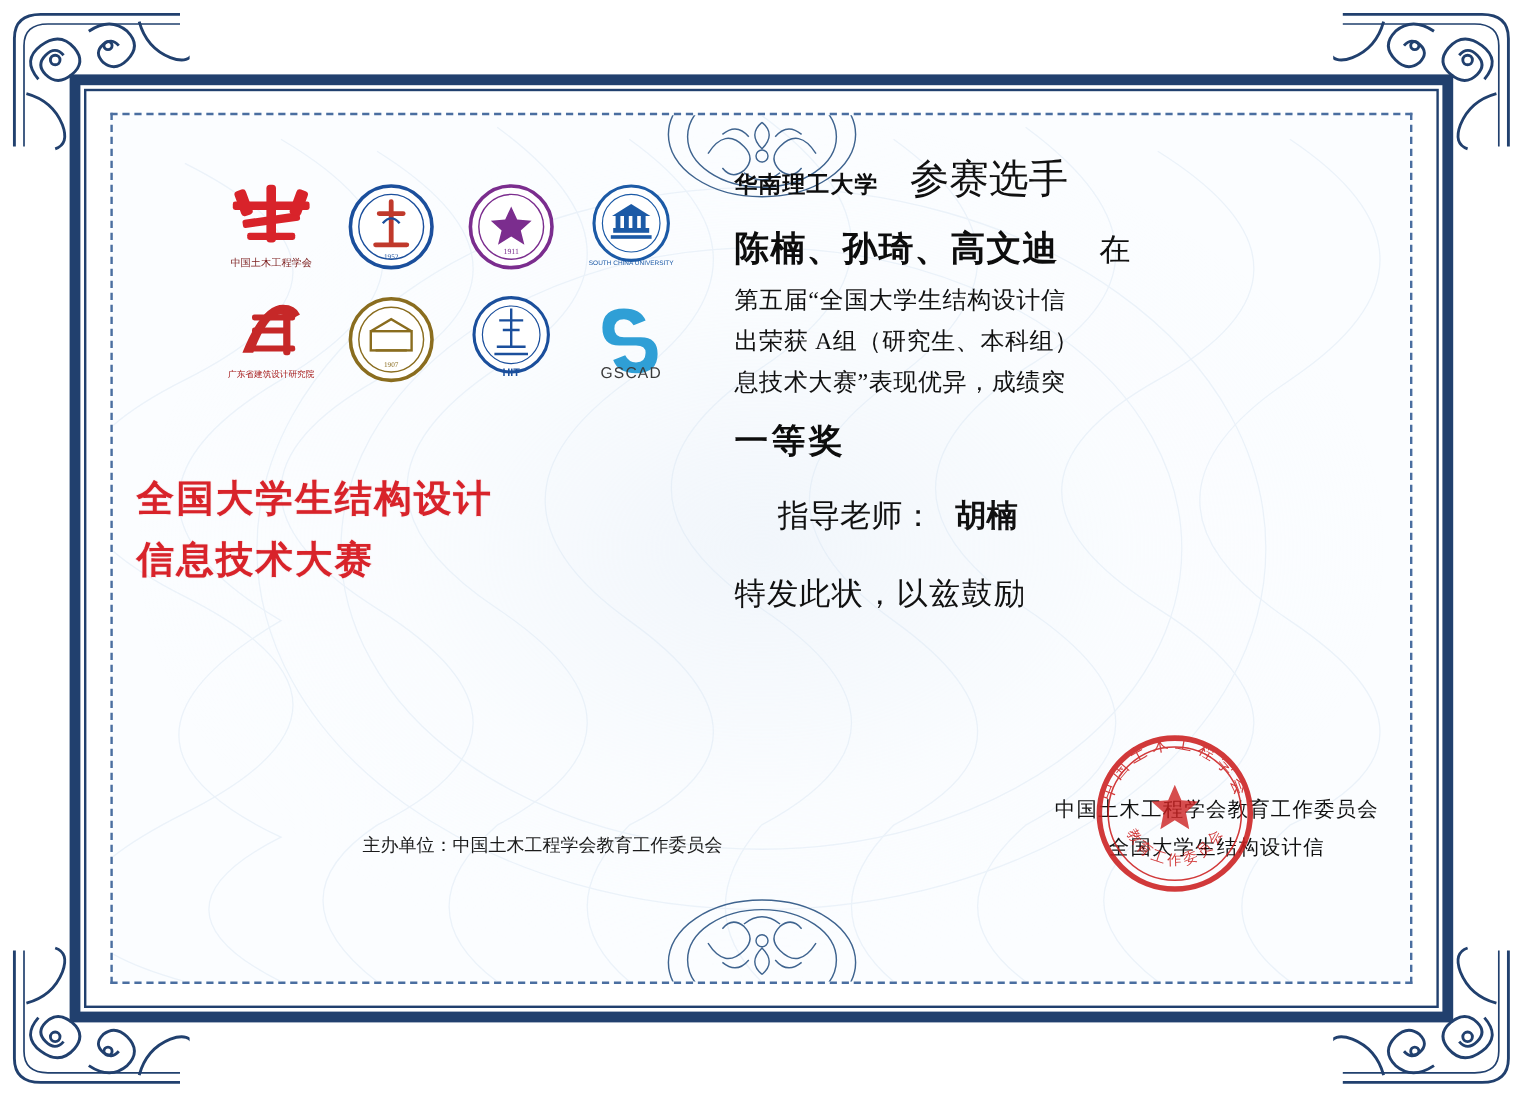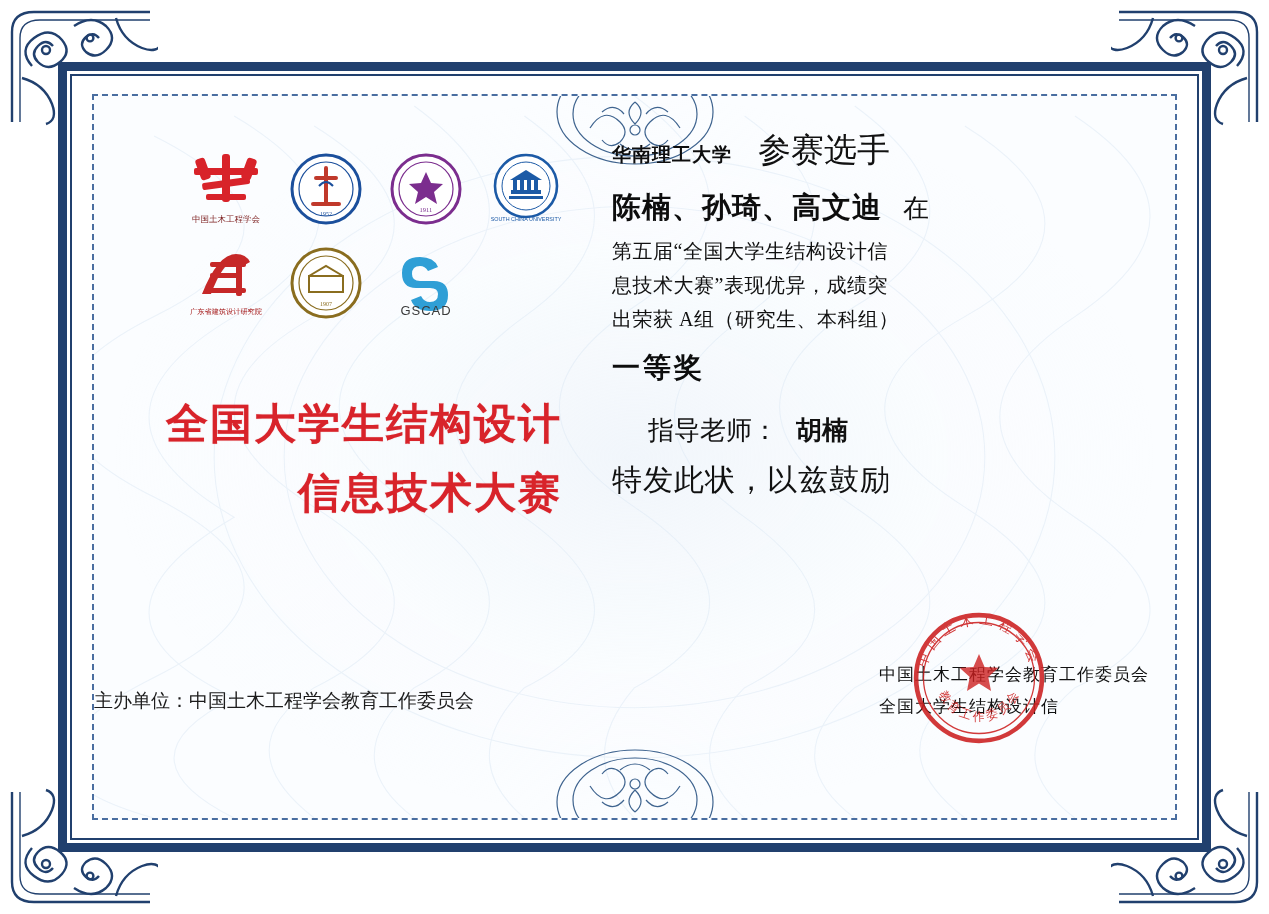--- a/index.html
+++ b/index.html
@@ -123,39 +123,39 @@
     height: 94px;
     display: flex;
     align-items: center;
     justify-content: center;
   }
   .logo-cell svg { display:block; }
 
   
   .left-title {
     margin-top: 60px;
-    text-align: right;
+    text-align: left;
     color: #d8232a;
     font-family: "Liberation Serif", "DejaVu Serif", serif;
     font-weight: bold;
-    font-size: 42px;
+    font-size: 31px;
     letter-spacing: 2px;
     line-height: 1.65;
     text-shadow: 0 0 1px rgba(216,35,42,0.4);
     padding-right: 30px;
   }
   .left-title .line2 { display:block; }
 
   .org-line {
     position: absolute;
     left: 0;
     right: 0;
     bottom: 104px;
-    text-align: left;
-    font-size: 19px;
+    text-align: right;
+    font-size: 15px;
     color: #1b1b1b;
     font-family: "Liberation Serif", "DejaVu Serif", serif;
   }
 
   
   .body-text {
     font-size: 27px;
     line-height: 1.72;
     color: #111111;
     font-family: "Liberation Serif", "DejaVu Serif", serif;
@@ -171,21 +171,21 @@
     letter-spacing: 1px;
     color: #0d0d0d;
     font-family: "DejaVu Serif", serif;
   }
   .contestant-label {
     font-size: 33px;
   }
   .row-2 {
     display: flex;
     align-items: baseline;
-    gap: 21px;
+    gap: 34px;
     margin-top: 4px;
     text-align: center;
   }
   .names {
     font-weight: bold;
     font-size: 29px;
     letter-spacing: 1px;
     color: #0d0d0d;
     font-family: "DejaVu Serif", serif;
   }
@@ -210,30 +210,30 @@
     margin-top: 16px;
     font-size: 26px;
     margin-left: 36px;
   }
   .advisor .adv-name {
     font-weight: bold;
     margin-left: 18px;
     font-family: "DejaVu Serif", serif;
   }
   .closing {
-    margin-top: 0;
-    font-size: 30px;
+    margin-top: 20px;
+    font-size: 26px;
     letter-spacing: 1px;
   }
 
   .signature {
     position: absolute;
     right: 26px;
     bottom: 96px;
-    text-align: left;
+    text-align: center;
     font-size: 17px;
     line-height: 1.85;
     color: #111;
     letter-spacing: 1px;
   }
 
   
   .seal {
     position: absolute;
     right: 122px;
@@ -435,20 +435,34 @@
             <svg width="74" height="74" viewBox="0 0 74 74">
               <circle cx="37" cy="37" r="34" fill="#ffffff" stroke="#8a6d1f" stroke-width="3"></circle>
               <circle cx="37" cy="37" r="27" fill="#ffffff" stroke="#8a6d1f" stroke-width="1.2"></circle>
               <rect x="20" y="30" width="34" height="16" fill="#ffffff" stroke="#8a6d1f" stroke-width="2"></rect>
               <path d="M20 30 L37 20 L54 30" fill="none" stroke="#8a6d1f" stroke-width="2"></path>
               <path d="M24 46 L50 46" stroke="#8a6d1f" stroke-width="2"></path>
               <text x="37" y="60" font-size="6" text-anchor="middle" fill="#8a6d1f" font-family="'Liberation Serif',serif">1907</text>
             </svg>
           </div>
 
+          <div class="logo-cell">
+            <svg width="80" height="80" viewBox="0 0 80 80">
+              <circle cx="40" cy="36" r="31" fill="#ffffff" stroke="#1b4f9c" stroke-width="2.6"></circle>
+              <circle cx="40" cy="36" r="24" fill="#ffffff" stroke="#1b4f9c" stroke-width="1"></circle>
+              <g fill="none" stroke="#1b4f9c" stroke-width="2">
+                <path d="M40 14 L40 46"></path>
+                <path d="M28 46 L52 46"></path>
+                <path d="M30 24 L50 24"></path>
+                <path d="M33 32 L47 32"></path>
+                <path d="M26 52 L54 52"></path>
+              </g>
+              <text x="40" y="70" font-size="9" text-anchor="middle" fill="#1b4f9c" font-weight="bold" font-family="'Liberation Sans',sans-serif">HIT</text>
+            </svg>
+          </div>
 
           <div class="logo-cell">
             <svg width="88" height="80" viewBox="0 0 88 80">
               <g>
                 <path d="M20 30 q0 -16 18 -16 q14 0 18 10 l-10 4 q-3 -5 -8 -5 q-8 0 -8 8 q0 7 8 7 l14 0 q14 0 14 14 q0 16 -18 16 q-15 0 -19 -11 l10 -4 q3 6 9 6 q8 0 8 -8 q0 -6 -8 -6 l-14 0 q-14 0 -14 -15 z" fill="#2f9fd6"></path>
               </g>
               <text x="44" y="72" font-size="13" text-anchor="middle" fill="#3a3a3a" font-family="'Liberation Sans',sans-serif" letter-spacing="1">GSCAD</text>
             </svg>
           </div>
 
@@ -469,22 +483,22 @@
             <span class="school">华南理工大学</span>
             <span class="contestant-label">参赛选手</span>
           </div>
 
           <div class="row-2">
             <span class="names">陈楠、孙琦、高文迪</span>
             <span class="at-word">在</span>
           </div>
 
           <div class="para">第五届“全国大学生结构设计信</div>
+          <div class="para">出荣获 A组（研究生、本科组）</div>
           <div class="para">息技术大赛”表现优异，成绩突</div>
-          <div class="para">出荣获 A组（研究生、本科组）</div>
 
           <div class="prize">一等奖</div>
 
           <div class="advisor">
             <span>指导老师：</span><span class="adv-name">胡楠</span>
           </div>
 
           <div class="closing">特发此状，以兹鼓励</div>
         </div>
 

